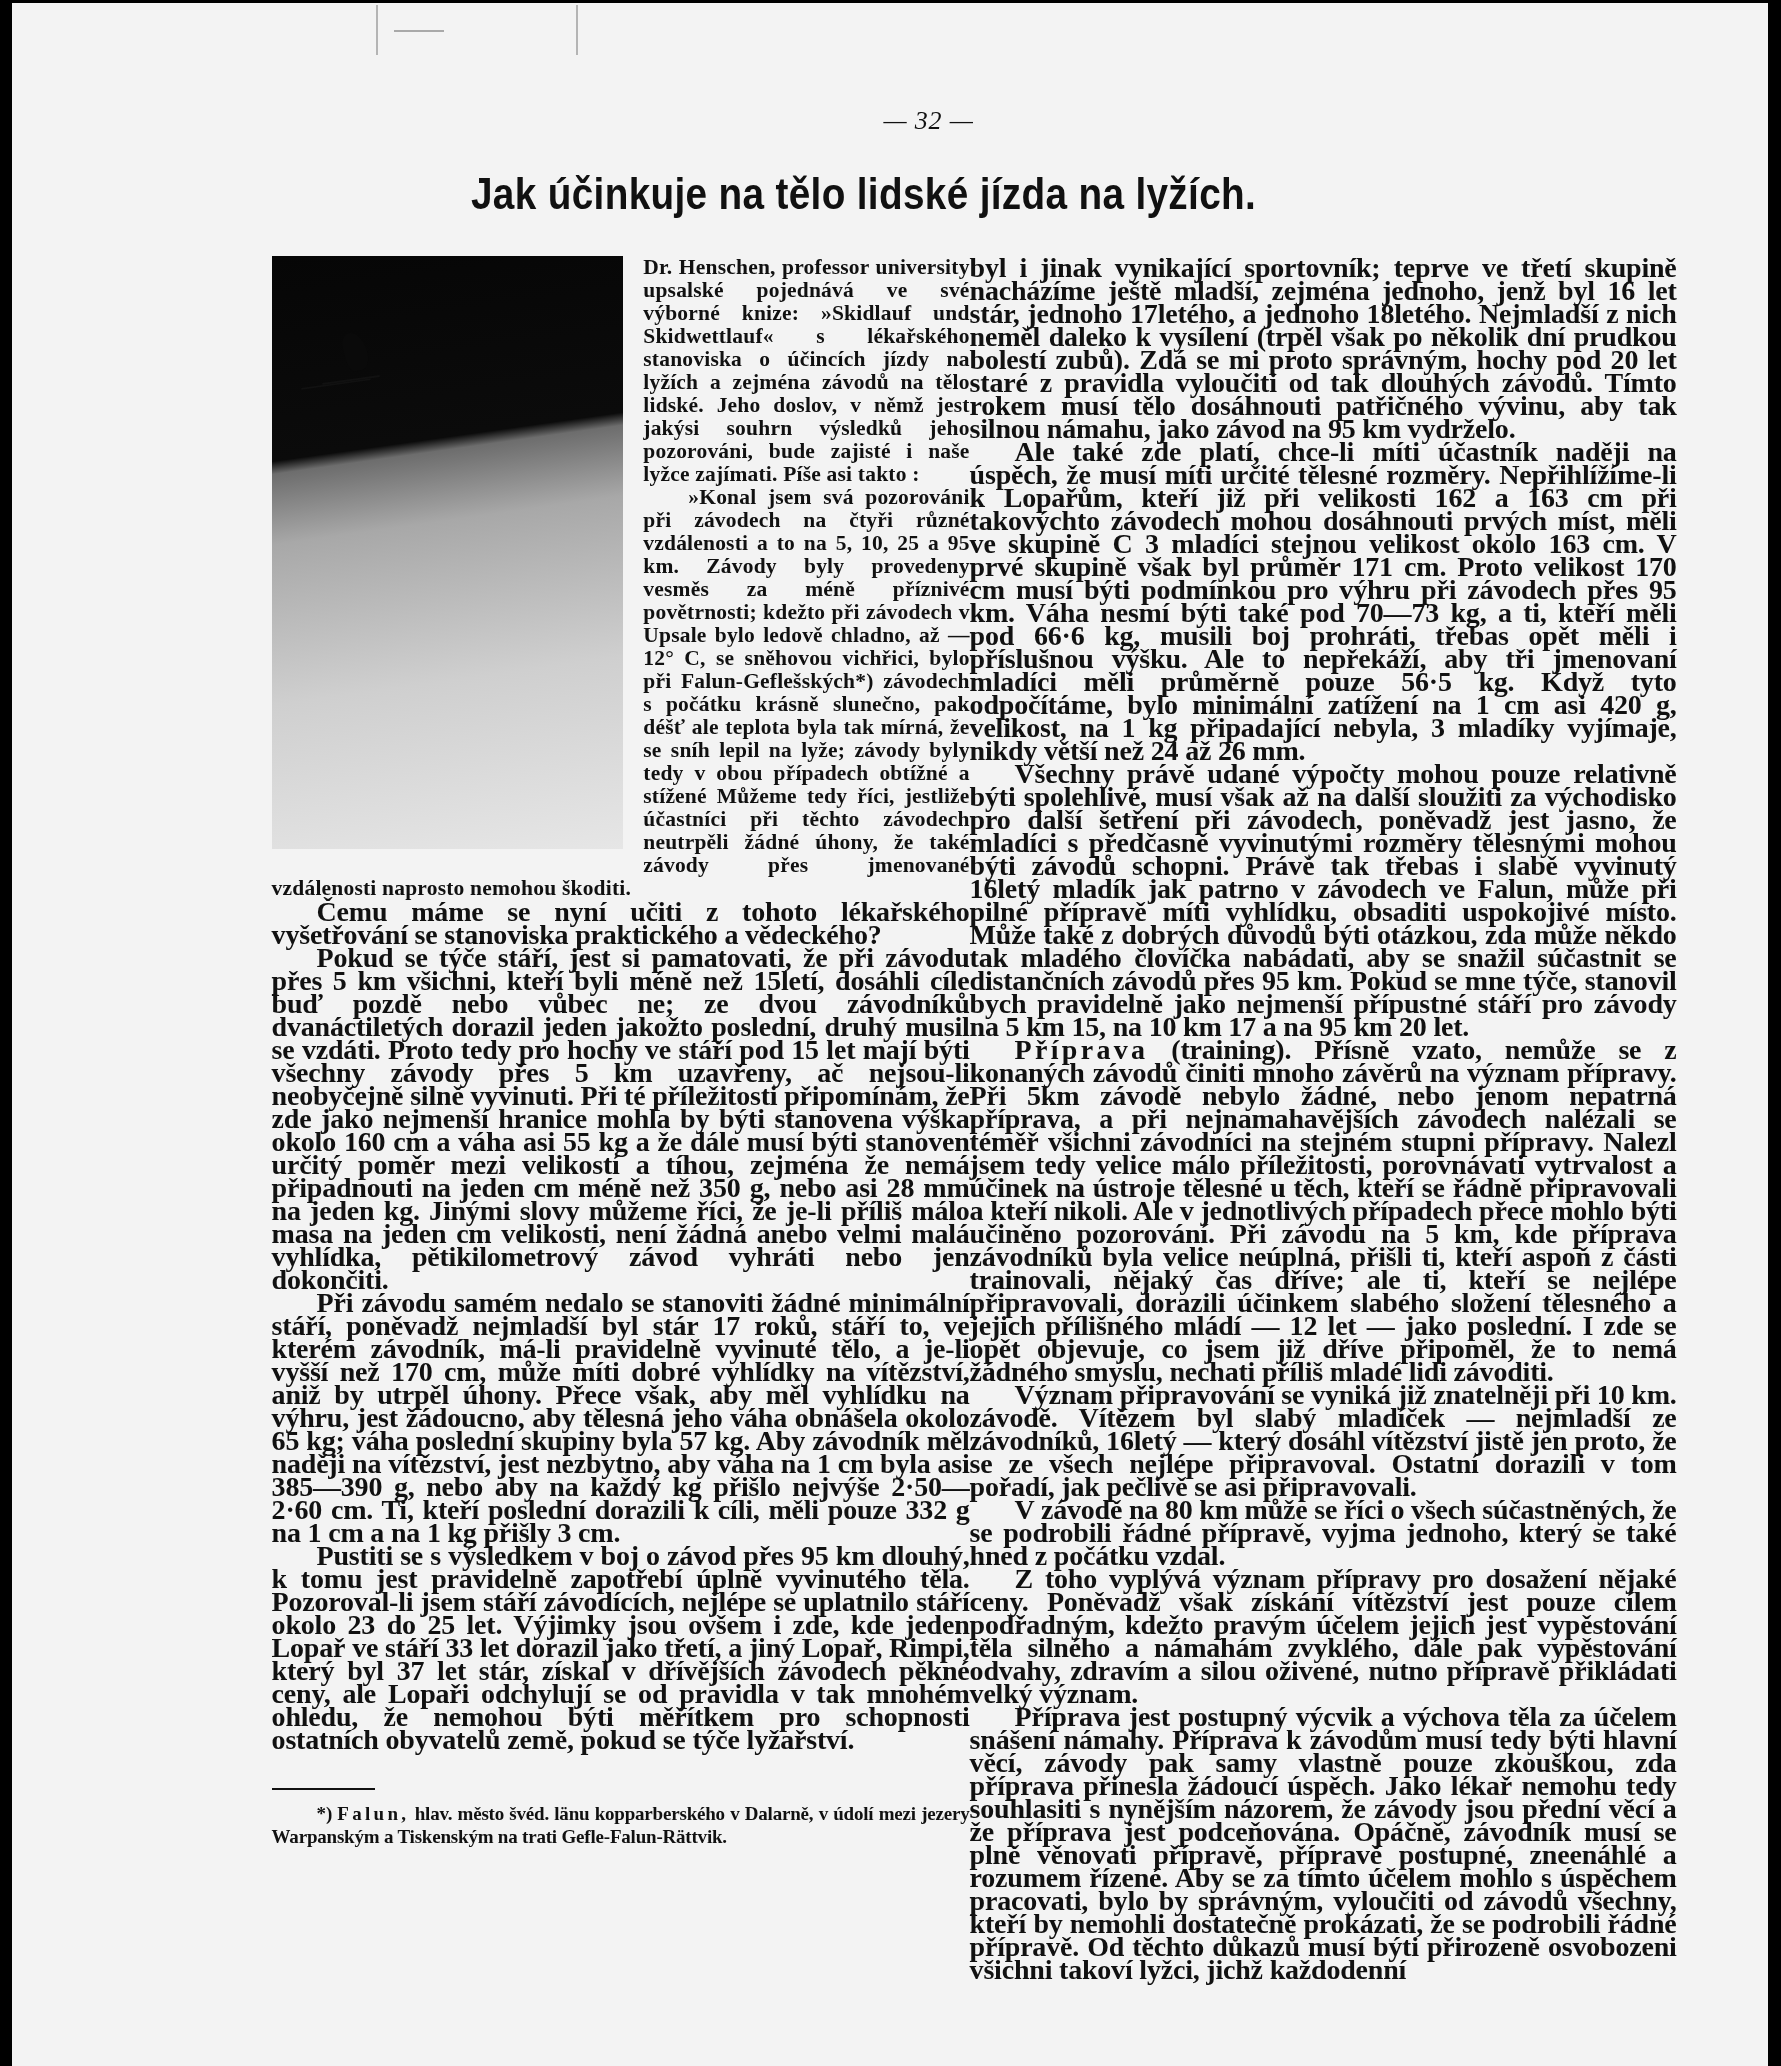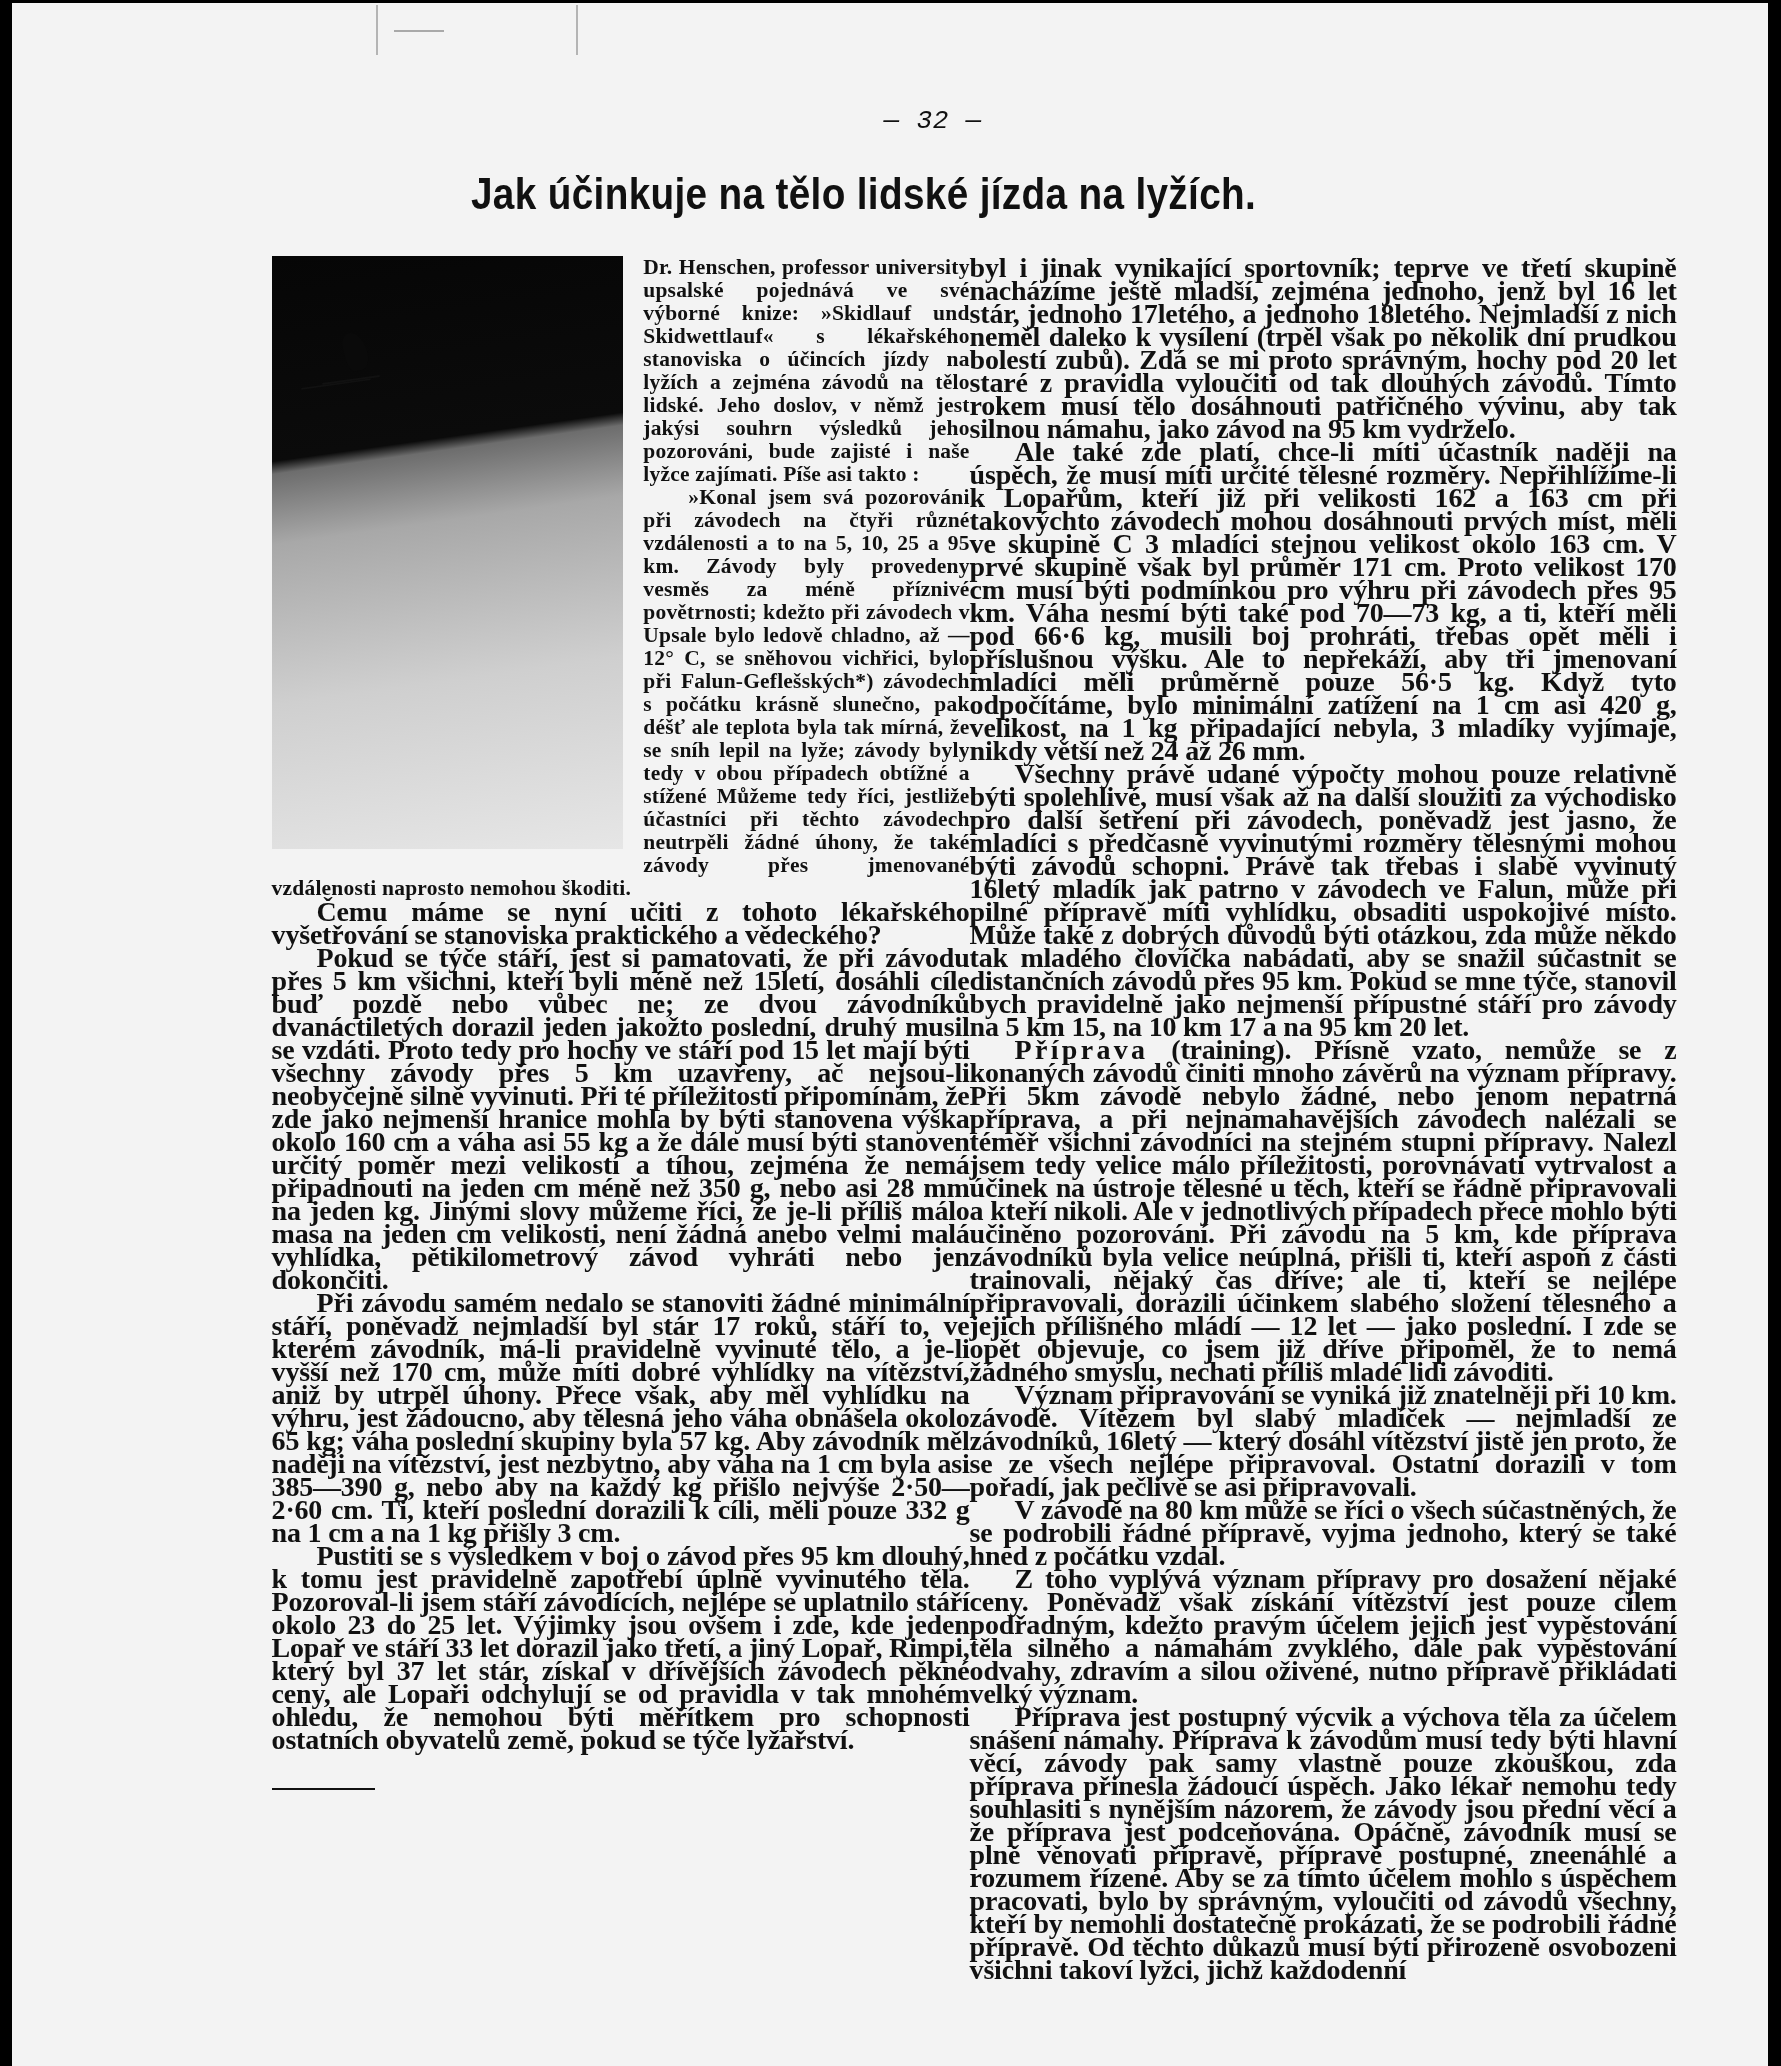--- a/index.html
+++ b/index.html
@@ -23,21 +23,21 @@
     width: 198px; height: 50px;
     border-left: 2.5px solid #9a9a9a; border-right: 2.5px solid #9a9a9a;
     opacity: .7;
   }
   .stamp::after {
     content: ""; position: absolute; left: 16.5px; top: 25px;
     width: 50px; height: 1.7px; background: #8a8a8a;
   }
   .page-number {
     position: absolute; left: 872px; top: 103px;
-    font-family: Liberation Mono, monospace; font-style: italic;
+    font-family: Liberation Serif, serif; font-style: italic;
     font-size: 26px; letter-spacing: 0.8px;
   }
   .title {
     position: absolute; left: 459px; top: 165px;
     width: 950px; margin: 0;
     font-family: "Liberation Sans", sans-serif; font-weight: bold;
     font-size: 45px; letter-spacing: 0.4px; white-space: nowrap;
     transform: scaleX(0.86); transform-origin: left top;
   }
   .col-left {
@@ -101,20 +101,27 @@
     <div class="lead">
       <p>Dr. Henschen, professor university upsalské pojednává ve své výborné knize: »Skidlauf und Skidwettlauf« s lékařského stanoviska o účincích jízdy na lyžích a zejména závodů na tělo lidské. Jeho doslov, v němž jest jakýsi souhrn výsledků jeho pozorováni, bude zajisté i naše lyžce zajímati. Píše asi takto :</p>
       <p class="indent">»Konal jsem svá pozorováni při závodech na čtyři různé vzdálenosti a to na 5, 10, 25 a 95 km. Závody byly provedeny vesměs za méně příznivé povětrnosti; kdežto při závodech v Upsale bylo ledově chladno, až —12° C, se sněhovou vichřici, bylo při Falun-Geflešských*) závodech s počátku krásně slunečno, pak déšť ale teplota byla tak mírná, že se sníh lepil na lyže; závody byly tedy v obou případech obtížné a stížené Můžeme tedy říci, jestliže účastníci při těchto závodech neutrpěli žádné úhony, že také závody přes jmenované vzdálenosti naprosto nemohou škoditi.</p>
     </div>
     <p class="indent">Čemu máme se nyní učiti z tohoto lékařského vyšetřování se stanoviska praktického a vědeckého?</p>
     <p class="indent">Pokud se týče stáří, jest si pamatovati, že při závodu přes 5 km všichni, kteří byli méně než 15letí, dosáhli cíle buď pozdě nebo vůbec ne; ze dvou závodníků dvanáctiletých dorazil jeden jakožto poslední, druhý musil se vzdáti. Proto tedy pro hochy ve stáří pod 15 let mají býti všechny závody přes 5 km uzavřeny, ač nejsou-li neobyčejně silně vyvinuti. Při té příležitosti připomínám, že zde jako nejmenší hranice mohla by býti stanovena výška okolo 160 cm a váha asi 55 kg a že dále musí býti stanoven určitý poměr mezi velikostí a tíhou, zejména že nemá připadnouti na jeden cm méně než 350 g, nebo asi 28 mm na jeden kg. Jinými slovy můžeme říci, že je-li příliš málo masa na jeden cm velikosti, není žádná anebo velmi malá vyhlídka, pětikilometrový závod vyhráti nebo jen dokončiti.</p>
     <p class="indent">Při závodu samém nedalo se stanoviti žádné minimální stáří, poněvadž nejmladší byl stár 17 roků, stáří to, ve kterém závodník, má-li pravidelně vyvinuté tělo, a je-li vyšší než 170 cm, může míti dobré vyhlídky na vítězství, aniž by utrpěl úhony. Přece však, aby měl vyhlídku na výhru, jest žádoucno, aby tělesná jeho váha obnášela okolo 65 kg; váha poslední skupiny byla 57 kg. Aby závodník měl naději na vítězství, jest nezbytno, aby váha na 1 cm byla asi 385—390 g, nebo aby na každý kg přišlo nejvýše 2·50—2·60 cm. Ti, kteří poslední dorazili k cíli, měli pouze 332 g na 1 cm a na 1 kg přišly 3 cm.</p>
     <p class="indent">Pustiti se s výsledkem v boj o závod přes 95 km dlouhý, k tomu jest pravidelně zapotřebí úplně vyvinutého těla. Pozoroval-li jsem stáří závodících, nejlépe se uplatnilo stáří okolo 23 do 25 let. Výjimky jsou ovšem i zde, kde jeden Lopař ve stáří 33 let dorazil jako třetí, a jiný Lopař, Rimpi, který byl 37 let stár, získal v dřívějších závodech pěkné ceny, ale Lopaři odchylují se od pravidla v tak mnohém ohledu, že nemohou býti měřítkem pro schopnosti ostatních obyvatelů země, pokud se týče lyžařství.</p>
 
     <div class="rule"></div>
+    <div class="footnote">
+      <p class="indent">
+        <span>*)</span>
+        <span class="spaced">Falun,</span>
+        <span>hlav. město švéd. länu kopparberského v Dalarně, v údolí mezi jezery Warpanským a Tiskenským na trati Gefle-Falun-Rättvik.</span>
+      </p>
+    </div>
   </div>
 
   <div class="col-right">
     <p>byl i jinak vynikající sportovník; teprve ve třetí skupině nacházíme ještě mladší, zejména jednoho, jenž byl 16 let stár, jednoho 17letého, a jednoho 18letého. Nejmladší z nich neměl daleko k vysílení (trpěl však po několik dní prudkou bolestí zubů). Zdá se mi proto správným, hochy pod 20 let staré z pravidla vyloučiti od tak dlouhých závodů. Tímto rokem musí tělo dosáhnouti patřičného vývinu, aby tak silnou námahu, jako závod na 95 km vydrželo.</p>
     <p class="indent">Ale také zde platí, chce-li míti účastník naději na úspěch, že musí míti určité tělesné rozměry. Nepřihlížíme-li k Lopařům, kteří již při velikosti 162 a 163 cm při takovýchto závodech mohou dosáhnouti prvých míst, měli ve skupině C 3 mladíci stejnou velikost okolo 163 cm. V prvé skupině však byl průměr 171 cm. Proto velikost 170 cm musí býti podmínkou pro výhru při závodech přes 95 km. Váha nesmí býti také pod 70—73 kg, a ti, kteří měli pod 66·6 kg, musili boj prohráti, třebas opět měli i příslušnou výšku. Ale to nepřekáží, aby tři jmenovaní mladíci měli průměrně pouze 56·5 kg. Když tyto odpočítáme, bylo minimální zatížení na 1 cm asi 420 g, velikost, na 1 kg připadající nebyla, 3 mladíky vyjímaje, nikdy větší než 24 až 26 mm.</p>
     <p class="indent">Všechny právě udané výpočty mohou pouze relativně býti spolehlivé, musí však až na další sloužiti za východisko pro další šetření při závodech, poněvadž jest jasno, že mladíci s předčasně vyvinutými rozměry tělesnými mohou býti závodů schopni. Právě tak třebas i slabě vyvinutý 16letý mladík jak patrno v závodech ve Falun, může při pilné přípravě míti vyhlídku, obsaditi uspokojivé místo. Může také z dobrých důvodů býti otázkou, zda může někdo tak mladého človíčka nabádati, aby se snažil súčastnit se distančních závodů přes 95 km. Pokud se mne týče, stanovil bych pravidelně jako nejmenší přípustné stáří pro závody na 5 km 15, na 10 km 17 a na 95 km 20 let.</p>
     <p class="indent">
       <span class="spaced">Příprava</span>
       <span>(training). Přísně vzato, nemůže se z konaných závodů činiti mnoho závěrů na význam přípravy. Při 5km závodě nebylo žádné, nebo jenom nepatrná příprava, a při nejnamahavějších závodech nalézali se téměř všichni závodníci na stejném stupni přípravy. Nalezl jsem tedy velice málo příležitosti, porovnávati vytrvalost a účinek na ústroje tělesné u těch, kteří se řádně připravovali a kteří nikoli. Ale v jednotlivých případech přece mohlo býti učiněno pozorování. Při závodu na 5 km, kde příprava závodníků byla velice neúplná, přišli ti, kteří aspoň z části trainovali, nějaký čas dříve; ale ti, kteří se nejlépe připravovali, dorazili účinkem slabého složení tělesného a jejich přílišného mládí — 12 let — jako poslední. I zde se opět objevuje, co jsem již dříve připoměl, že to nemá žádného smyslu, nechati příliš mladé lidi závoditi.</span>
     </p>

